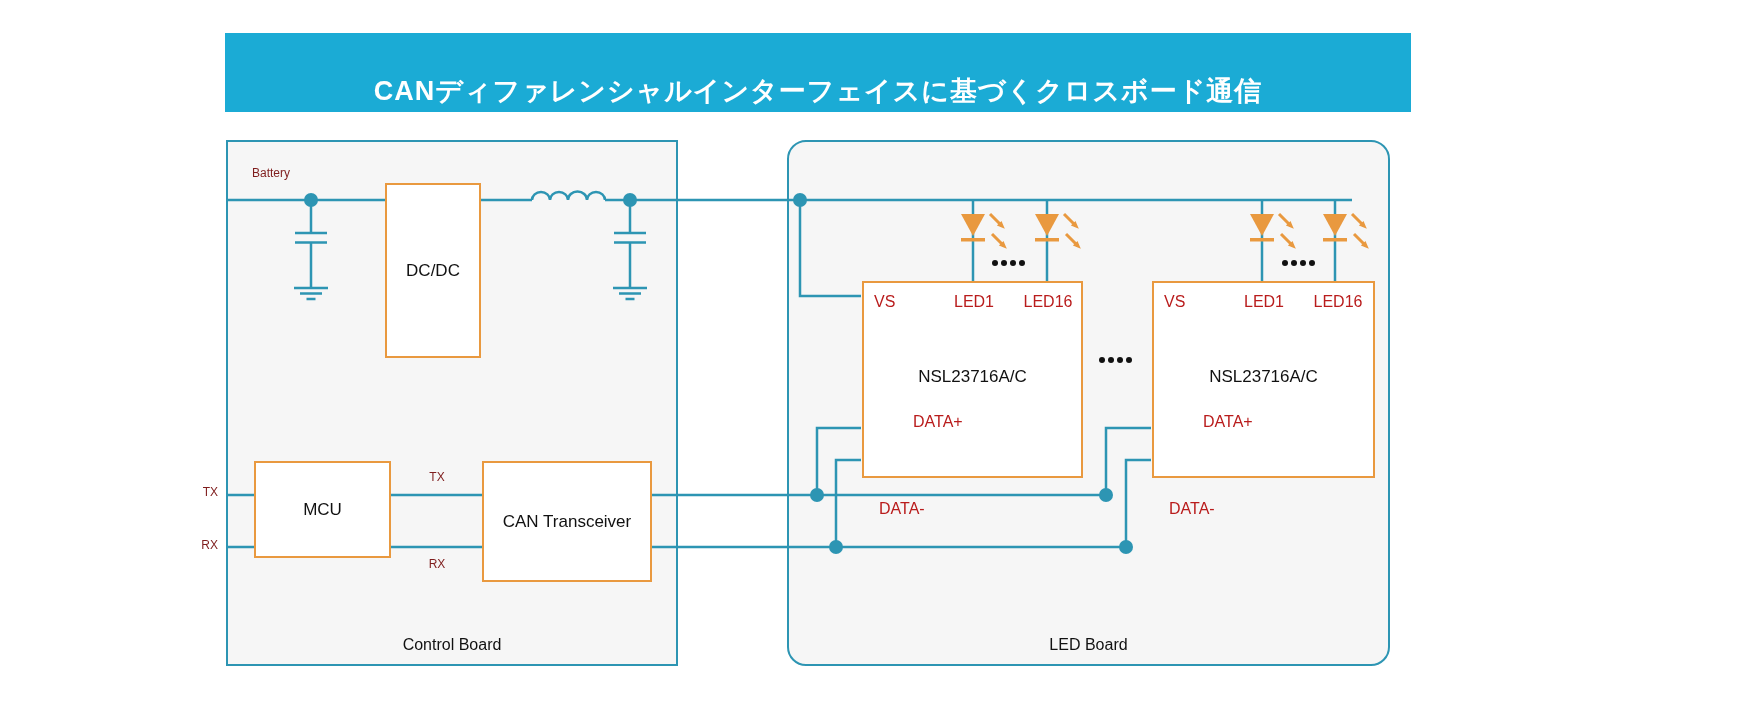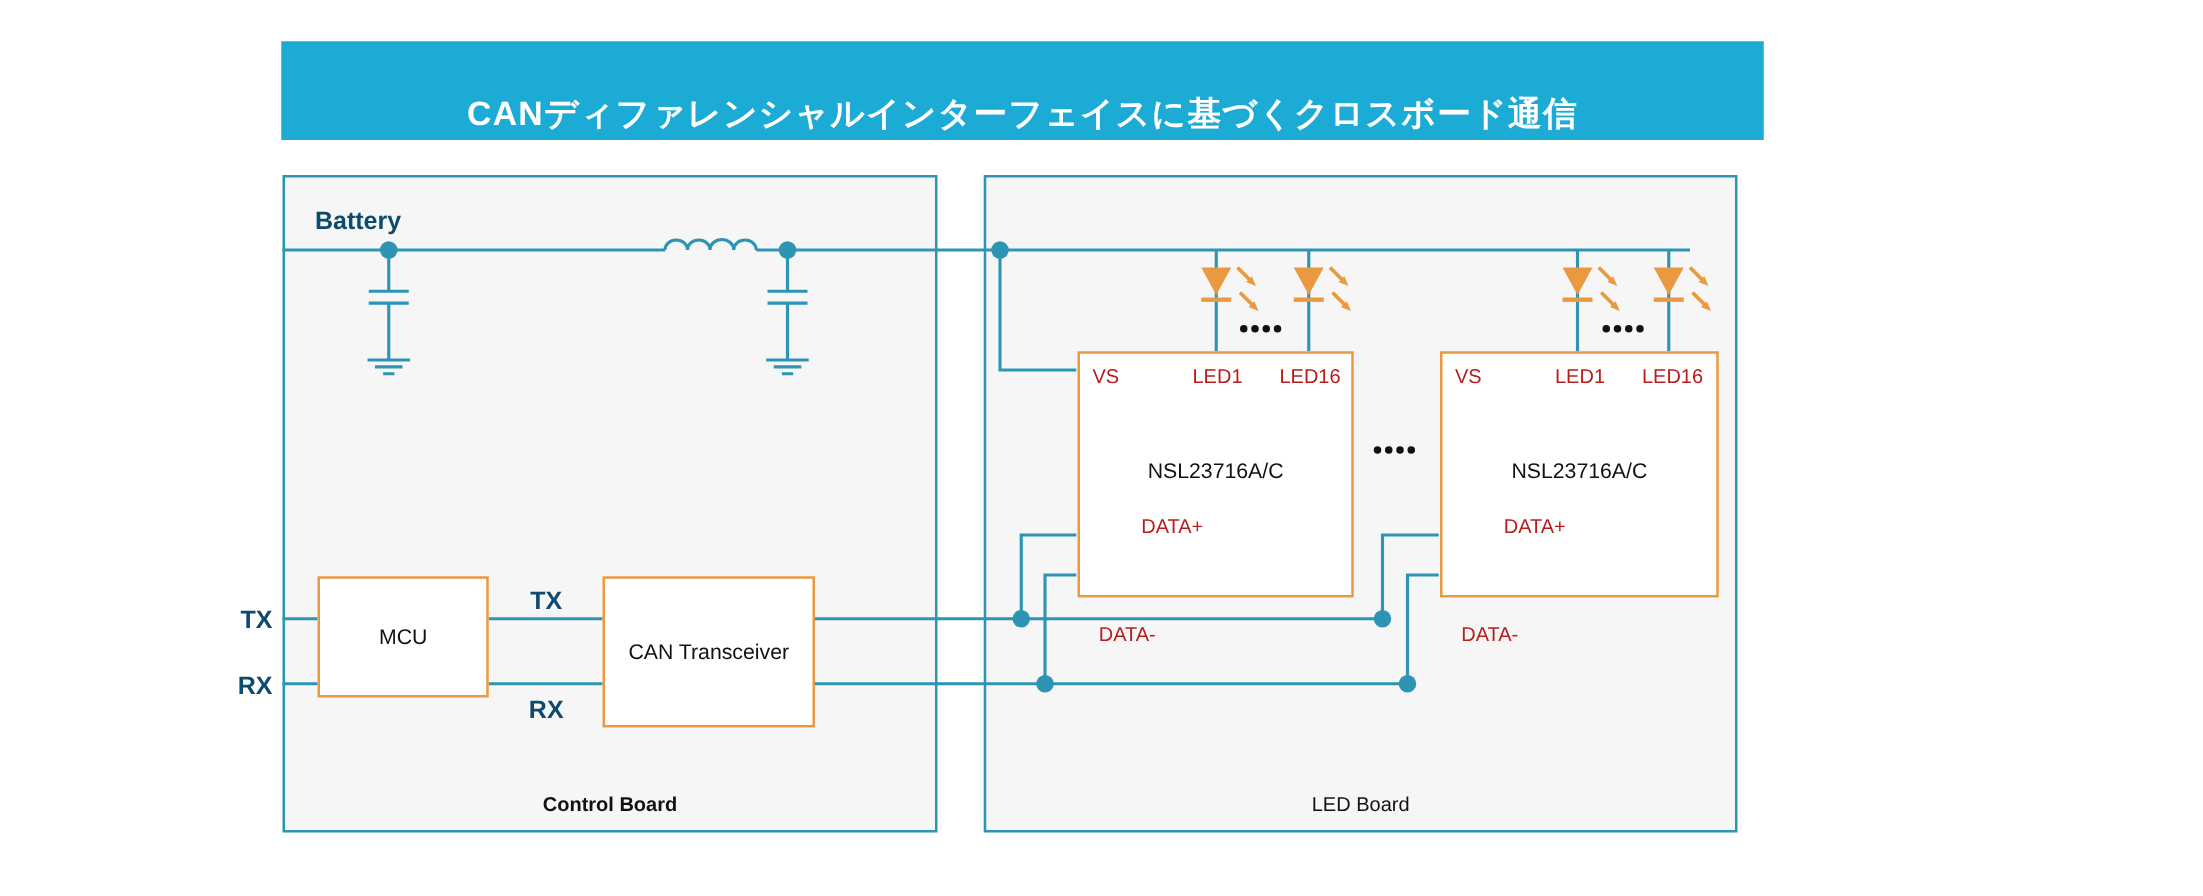--- a/index.html
+++ b/index.html
@@ -11,22 +11,22 @@
   .banner{
     position:absolute;left:225px;top:33px;width:1186px;height:79px;
     background:var(--banner,#1babd5);display:flex;align-items:center;justify-content:center;
   }
   .banner-text{color:#ffffff;font-size:27px;font-weight:700;letter-spacing:1px;margin-top:36px;}
   
   .board{
     position:absolute;background:var(--board-fill,#f6f6f6);
     border:2px solid var(--teal,#2d95b3);box-sizing:border-box;z-index:1;
   }
-  .board-control{left:226px;top:140px;width:524px;height:526px;font-weight:bold;}
-  .board-led{left:787px;top:140px;width:603px;height:526px;}
+  .board-control{left:226px;top:140px;width:452px;height:526px;}
+  .board-led{left:787px;top:140px;width:603px;height:526px;border-radius:19px;}
   .board-label{
     position:absolute;left:0;right:0;bottom:10px;text-align:center;
     font-size:16px;color:#111111;
   }
   
   #wires{position:absolute;left:0;top:0;z-index:2;}
   
   .component{
     position:absolute;background:#ffffff;border:2px solid var(--orange,#e9993f);
     box-sizing:border-box;z-index:3;
@@ -40,21 +40,21 @@
   .box-chip2{left:1152px;top:281px;width:223px;height:197px;}
   
   .pin{position:absolute;font-size:16px;color:#b91c1c;white-space:nowrap;}
   .pin-vs{left:10px;top:10px;}
   .pin-led1{left:110px;top:10px;transform:translateX(-50%);}
   .pin-led16{left:184px;top:10px;transform:translateX(-50%);text-align:center;}
   .chip-name{position:absolute;left:50%;top:84px;transform:translateX(-50%);font-size:17px;white-space:nowrap;}
   .pin-dplus{left:13px;top:130px;margin-left:36px;}
   .pin-dminus{left:15px;top:179px;margin-top:38px;}
   
-  .lbl{position:absolute;font-size:20px;color:#0c4a6e;z-index:3;white-space:nowrap;font-weight:bold;}
+  .lbl{position:absolute;font-size:12px;color:#7f1d1d;z-index:3;white-space:nowrap;}
   .lbl-battery{left:252px;top:166px;}
   .lbl-tx-ext{left:176px;top:485px;width:42px;text-align:right;}
   .lbl-rx-ext{left:176px;top:538px;width:42px;text-align:right;}
   .lbl-tx-int{left:412px;top:470px;width:50px;text-align:center;}
   .lbl-rx-int{left:412px;top:557px;width:50px;text-align:center;}
 </style>
 </head>
 <body>
 
 <div id="canvas">
@@ -160,20 +160,23 @@
       </g>
       <g>
         <circle cx="1102" cy="360" r="3"></circle>
           <circle cx="1111" cy="360" r="3"></circle>
         <circle cx="1120" cy="360" r="3"></circle>
           <circle cx="1129" cy="360" r="3"></circle>
       </g>
     </g>
   </svg>
 
+  <div class="component centered box-dcdc">
+    <span class="component-label">DC/DC</span>
+  </div>
   <div class="component centered box-mcu">
     <span class="component-label">MCU</span>
   </div>
   <div class="component centered box-can">
     <span class="component-label">CAN Transceiver</span>
   </div>
 
   <div class="component box-chip1">
     <span class="pin pin-vs">VS</span>
     <span class="pin pin-led1">LED1</span>

